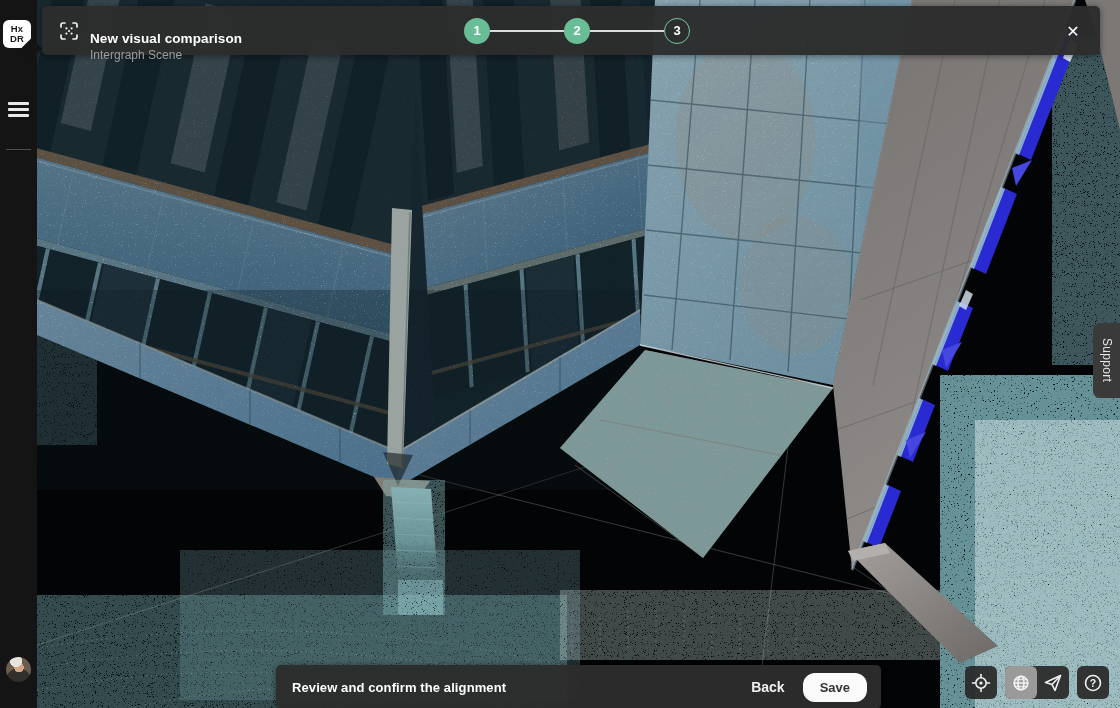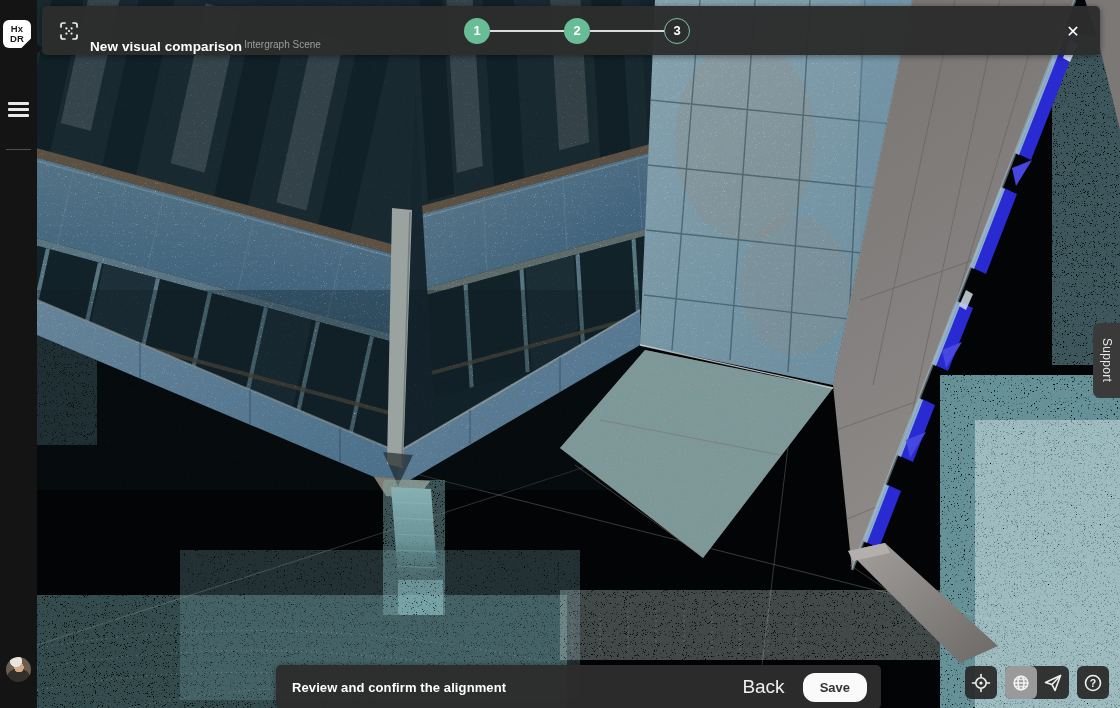--- a/index.html
+++ b/index.html
@@ -21,37 +21,37 @@
       #6a5c4e;}
   
   .logo{position:absolute;left:3px;top:20px;width:28px;height:28px;background:#fff;border-radius:6px;
         z-index:40;display:flex;flex-direction:column;align-items:center;justify-content:center;cursor:pointer;}
   .logo b{font-size:9.5px;line-height:1.02;color:#1b1b1b;letter-spacing:.2px;}
   .logo::after{content:"";position:absolute;right:-8px;bottom:-8px;width:15px;height:15px;background:#141414;transform:rotate(45deg);}
   
   .topbar{position:absolute;left:42px;top:6px;width:1058px;height:49px;background:rgba(44,44,44,.97);
           border-radius:5px;z-index:20;display:flex;align-items:center;box-shadow:0 1px 6px rgba(0,0,0,.45);}
   .tb-left{display:flex;align-items:center;gap:10px;padding-left:16px;}
-  .tb-text{display:flex;flex-direction:row;gap:2px;margin-top:31px;}
+  .tb-text{display:flex;flex-direction:column;gap:2px;margin-top:31px;}
   .tb-title{font-size:13.5px;font-weight:700;color:#fff;letter-spacing:.1px;}
-  .tb-sub{font-size:10px;color:#9c9c9c;text-align:center;}
+  .tb-sub{font-size:12px;color:#9c9c9c;}
   .stepper{position:absolute;left:422px;top:0;height:49px;display:flex;align-items:center;}
   .step{width:26px;height:26px;border-radius:50%;display:flex;align-items:center;justify-content:center;
         font-size:13px;font-weight:700;color:#fff;cursor:pointer;flex:0 0 auto;}
   .step.done{background:#69bd96;}
   .step.current{background:rgba(30,40,36,.25);border:1.5px solid #78c7a0;width:24px;height:24px;}
   .step-line{width:74px;height:2px;background:#dcdcdc;flex:0 0 auto;}
   .close-btn{position:absolute;right:12px;top:10px;width:30px;height:30px;display:flex;align-items:center;
              justify-content:center;color:#fff;font-size:16px;cursor:pointer;border-radius:4px;}
   
   .bottombar{position:absolute;left:276px;top:665px;width:605px;height:44px;background:rgba(44,44,44,.97);
              border-radius:5px;z-index:20;display:flex;align-items:center;box-shadow:0 1px 6px rgba(0,0,0,.45);}
   .bb-msg{font-size:13px;font-weight:700;color:#fff;padding-left:16px;letter-spacing:.1px;}
   .bb-spacer{flex:1;}
-  .btn-back{font-size:19px;font-weight:400;color:#f0f0f0;padding:8px 12px;margin-right:6px;cursor:pointer;border-radius:4px;}
+  .btn-back{font-size:14px;font-weight:700;color:#f0f0f0;padding:8px 12px;margin-right:6px;cursor:pointer;border-radius:4px;}
   .btn-save{font-size:13px;font-weight:600;color:#333;background:#fafafa;border-radius:12px;
             padding:7px 17px;margin-right:14px;cursor:pointer;}
   
   .controls{position:absolute;right:11px;bottom:9px;display:flex;align-items:center;gap:8px;z-index:20;}
   .ctl{width:32px;height:33px;border-radius:6px;background:rgba(40,40,40,.92);display:flex;align-items:center;
        justify-content:center;cursor:pointer;}
   .ctl-group{display:flex;border-radius:6px;background:rgba(40,40,40,.92);}
   .ctl-group .ctl{background:transparent;}
   .ctl-group .ctl.active{background:#9a9a9a;}
   .icon-stroke{stroke:#f2f2f2;stroke-width:1.6;fill:none;stroke-linecap:round;stroke-linejoin:round;}

